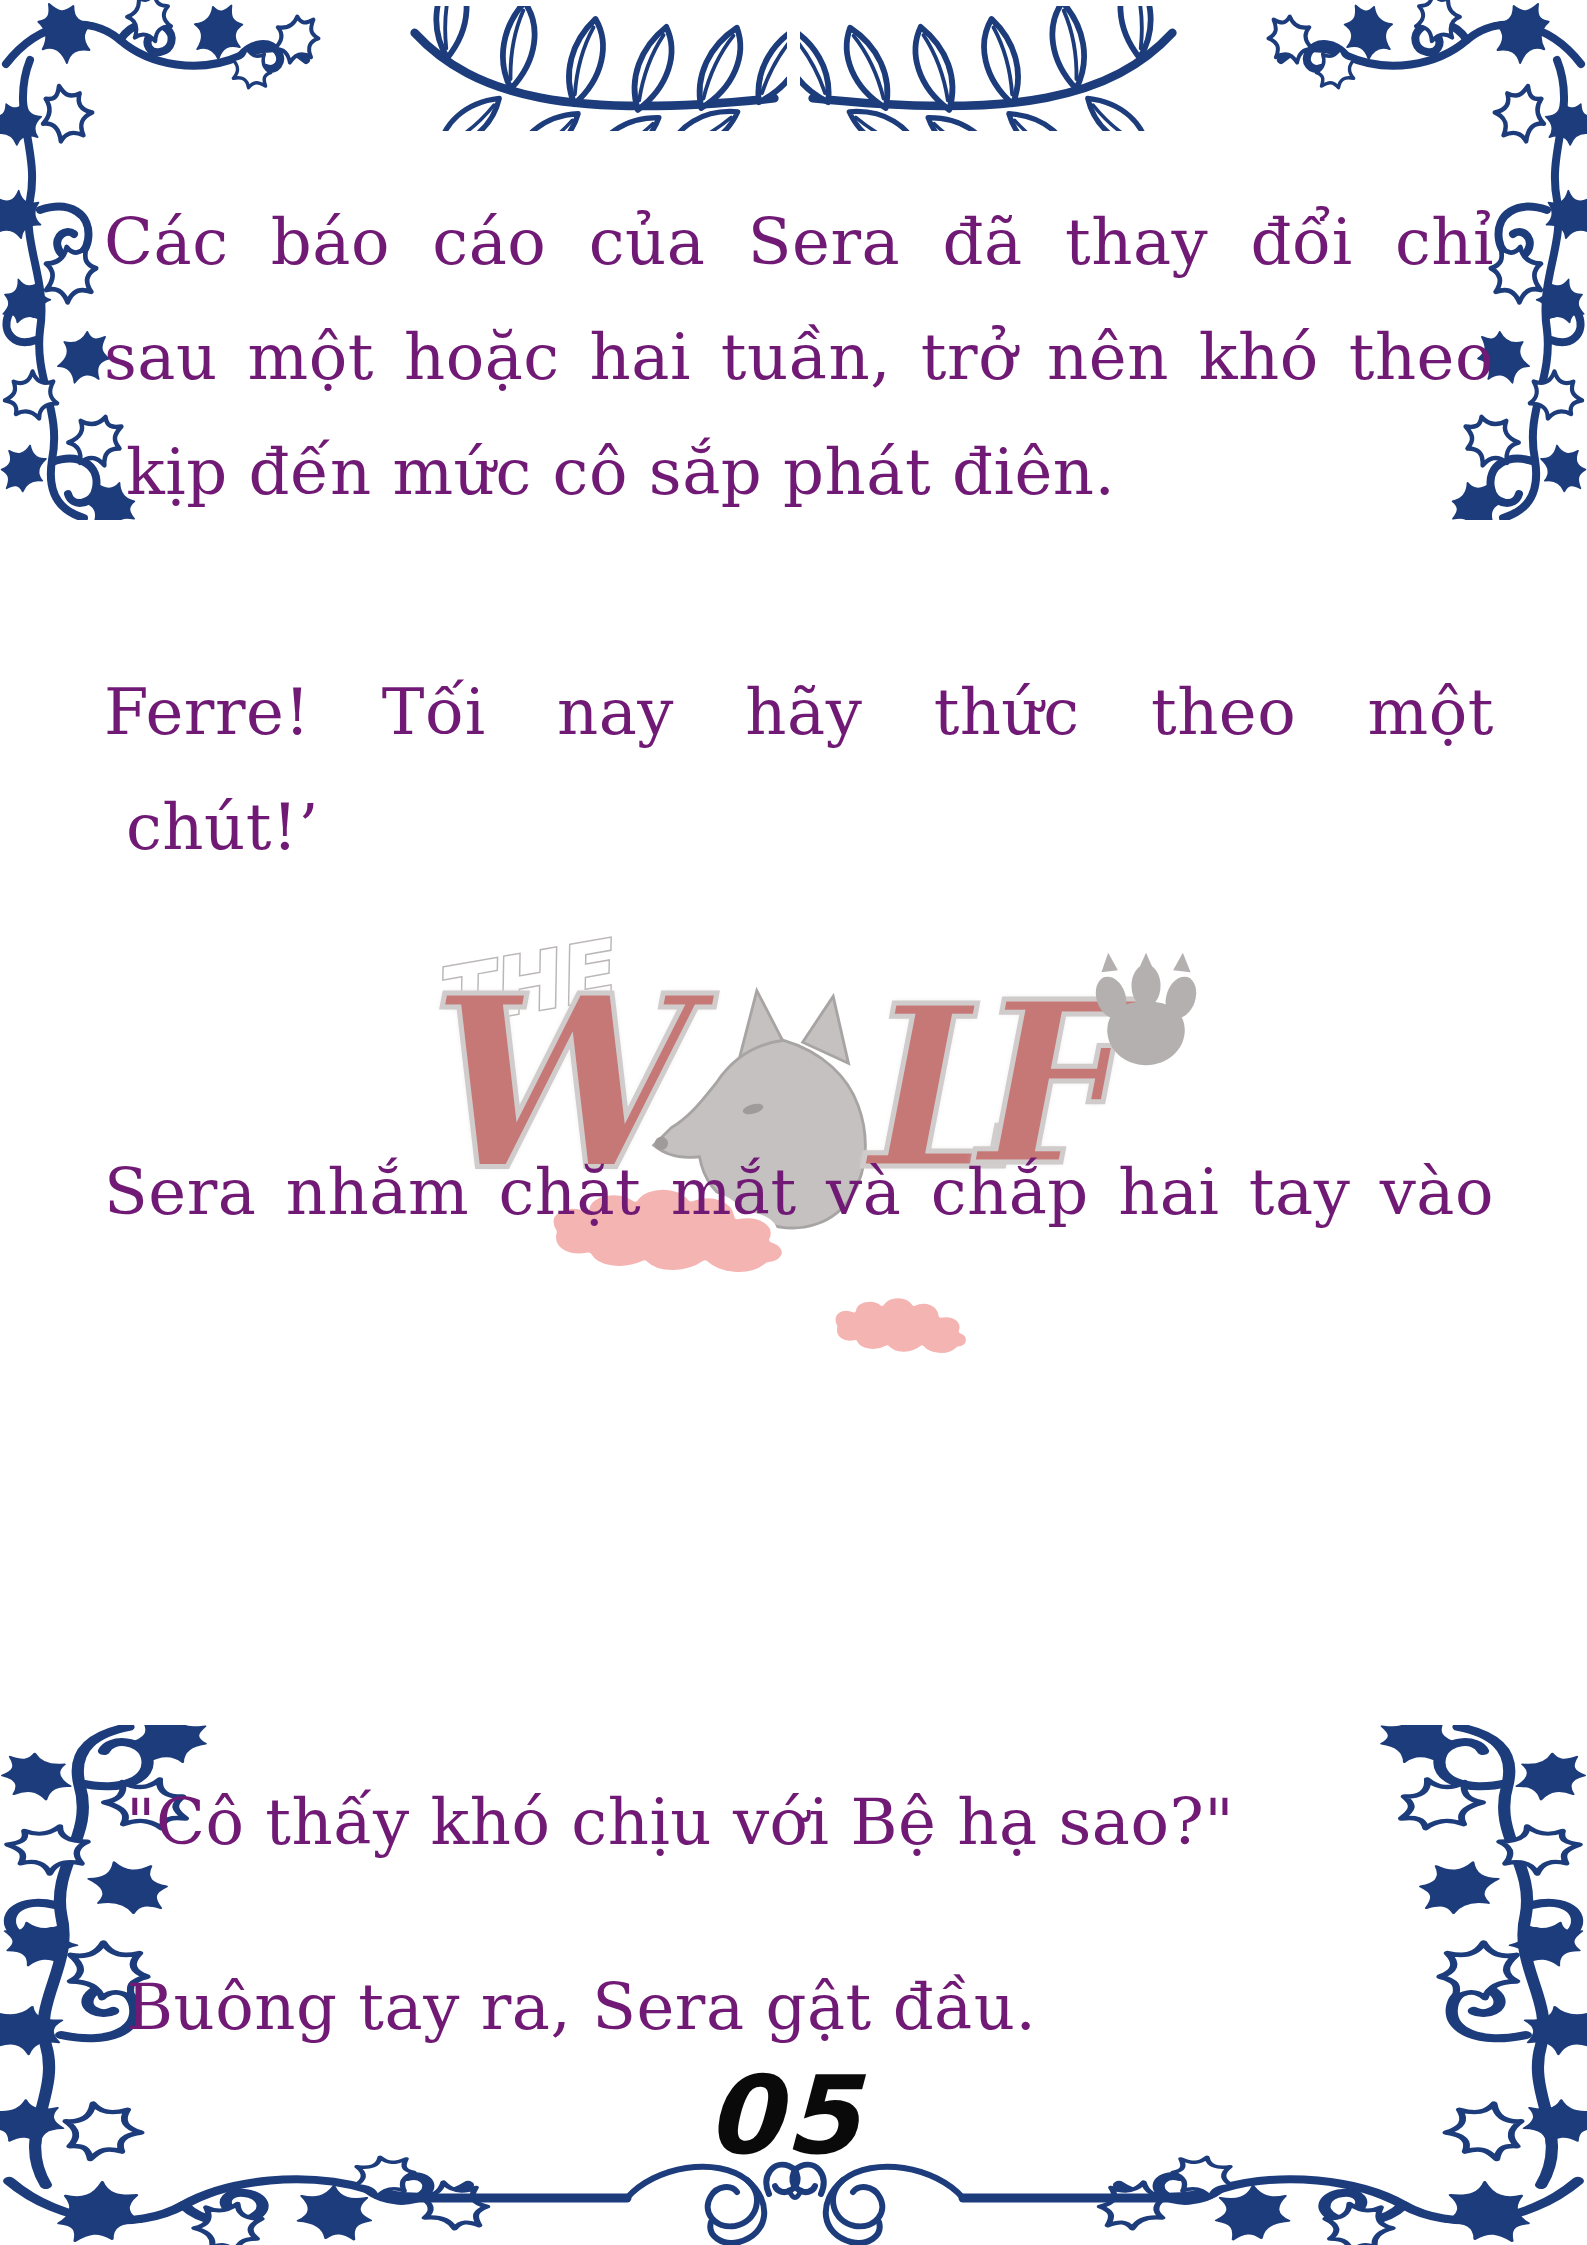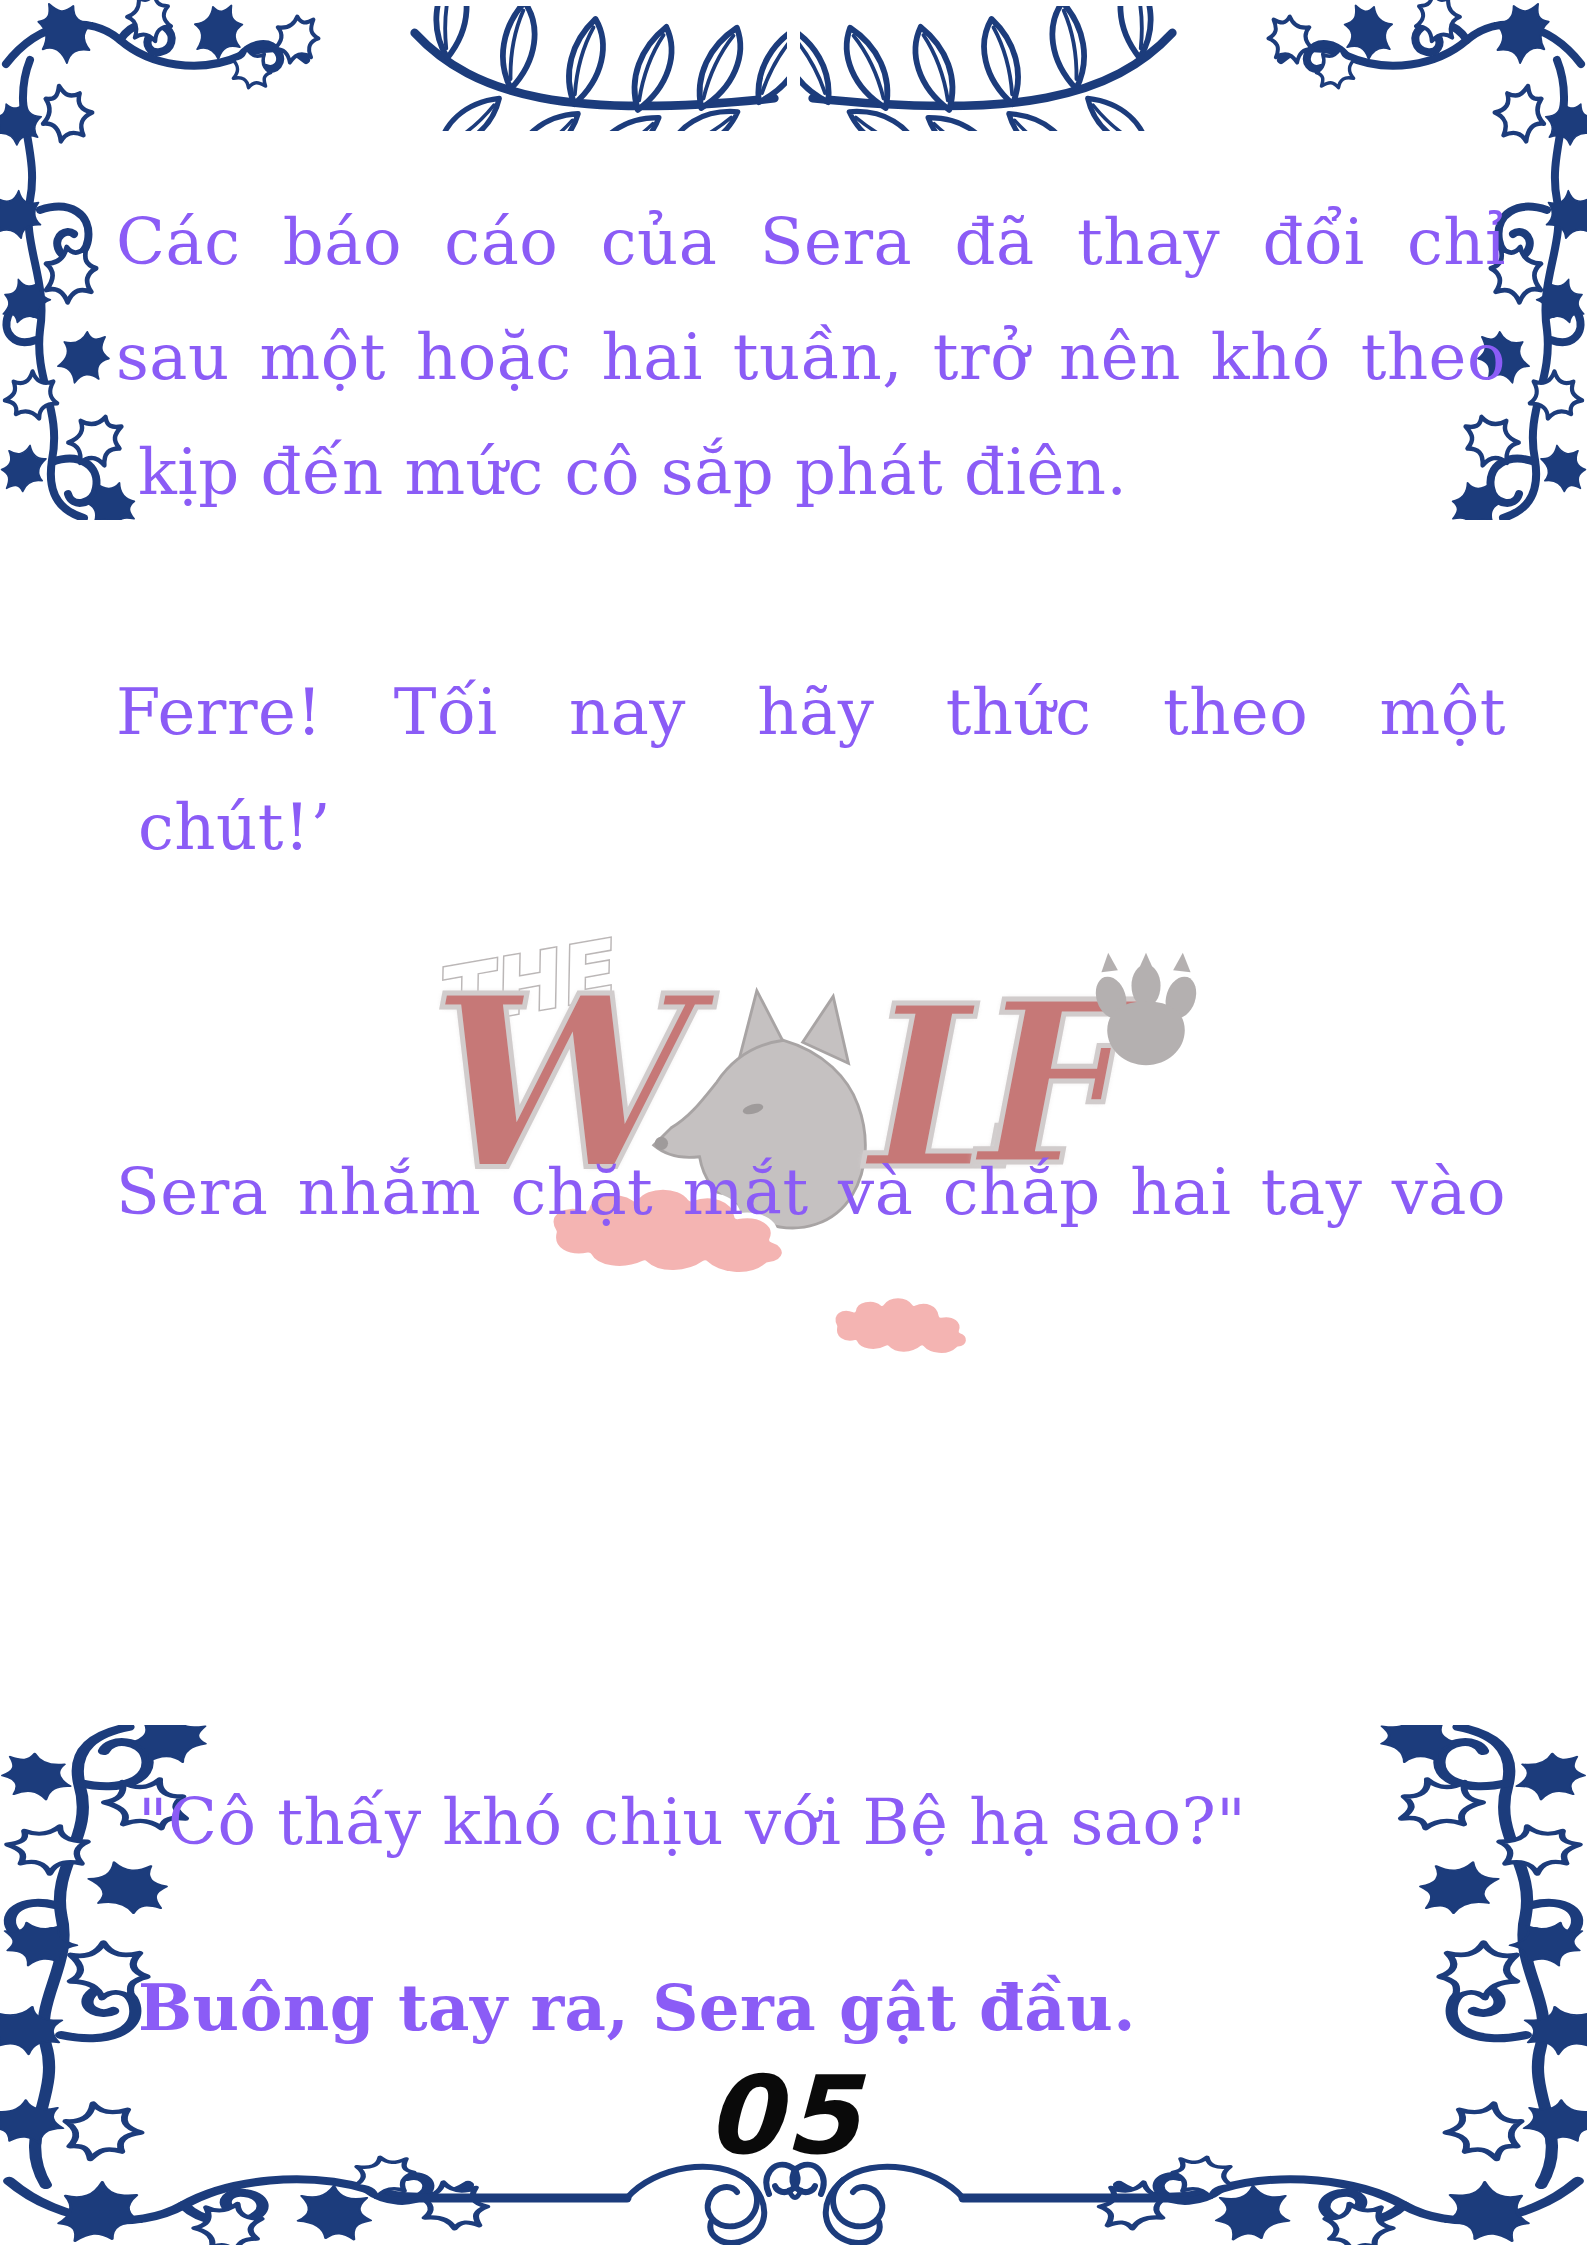--- a/index.html
+++ b/index.html
@@ -41,29 +41,29 @@
   .wm-w { left: 0px;   top: 40px; font-size: 238px; }
   .wm-l { left: 438px; top: 52px; font-size: 222px; }
   .wm-f { left: 548px; top: 48px; font-size: 222px; }
   .wm-head  { position: absolute; left: 206px; top: 58px; width: 236px; height: 300px; }
   .wm-paw   { position: absolute; left: 648px; top: 22px; width: 136px; height: 126px; }
   .wm-splat1{ position: absolute; left: 100px; top: 248px; width: 280px; height: 108px; }
   .wm-splat2{ position: absolute; left: 392px; top: 362px; width: 160px; height: 72px; }
 
   
   .content { position: absolute; left: 100px; width: 1390px; z-index: 2; }
-  .para { position: absolute; left: 16px; width: 1390px; color: #8b5cf6; }
+  .para { position: absolute; left: 4px; width: 1390px; color: #701a75; }
   .line {
     font-size: 64px; line-height: 115px;
     text-align: justify; text-align-last: justify;
     white-space: nowrap; letter-spacing: 0.5px;
   }
   .line.last { text-align-last: left; margin-left: 22px; }
   .p1 { top: 185px; } .p2 { top: 655px; } .p3 { top: 1135px; }
-  .p4 { top: 1765px; } .p5 { top: 1950px; font-weight: bold; }
+  .p4 { top: 1765px; } .p5 { top: 1950px; }
 
   .page-number {
     position: absolute; left: 0; top: 2062px; width: 1587px;
     text-align: center; z-index: 2;
     font-family: "DejaVu Sans", sans-serif;
     font-weight: bold; font-style: italic;
     font-size: 108px; line-height: 1; color: #0a0a0a;
     letter-spacing: 3px; transform: skewX(-4deg);
   }
 

